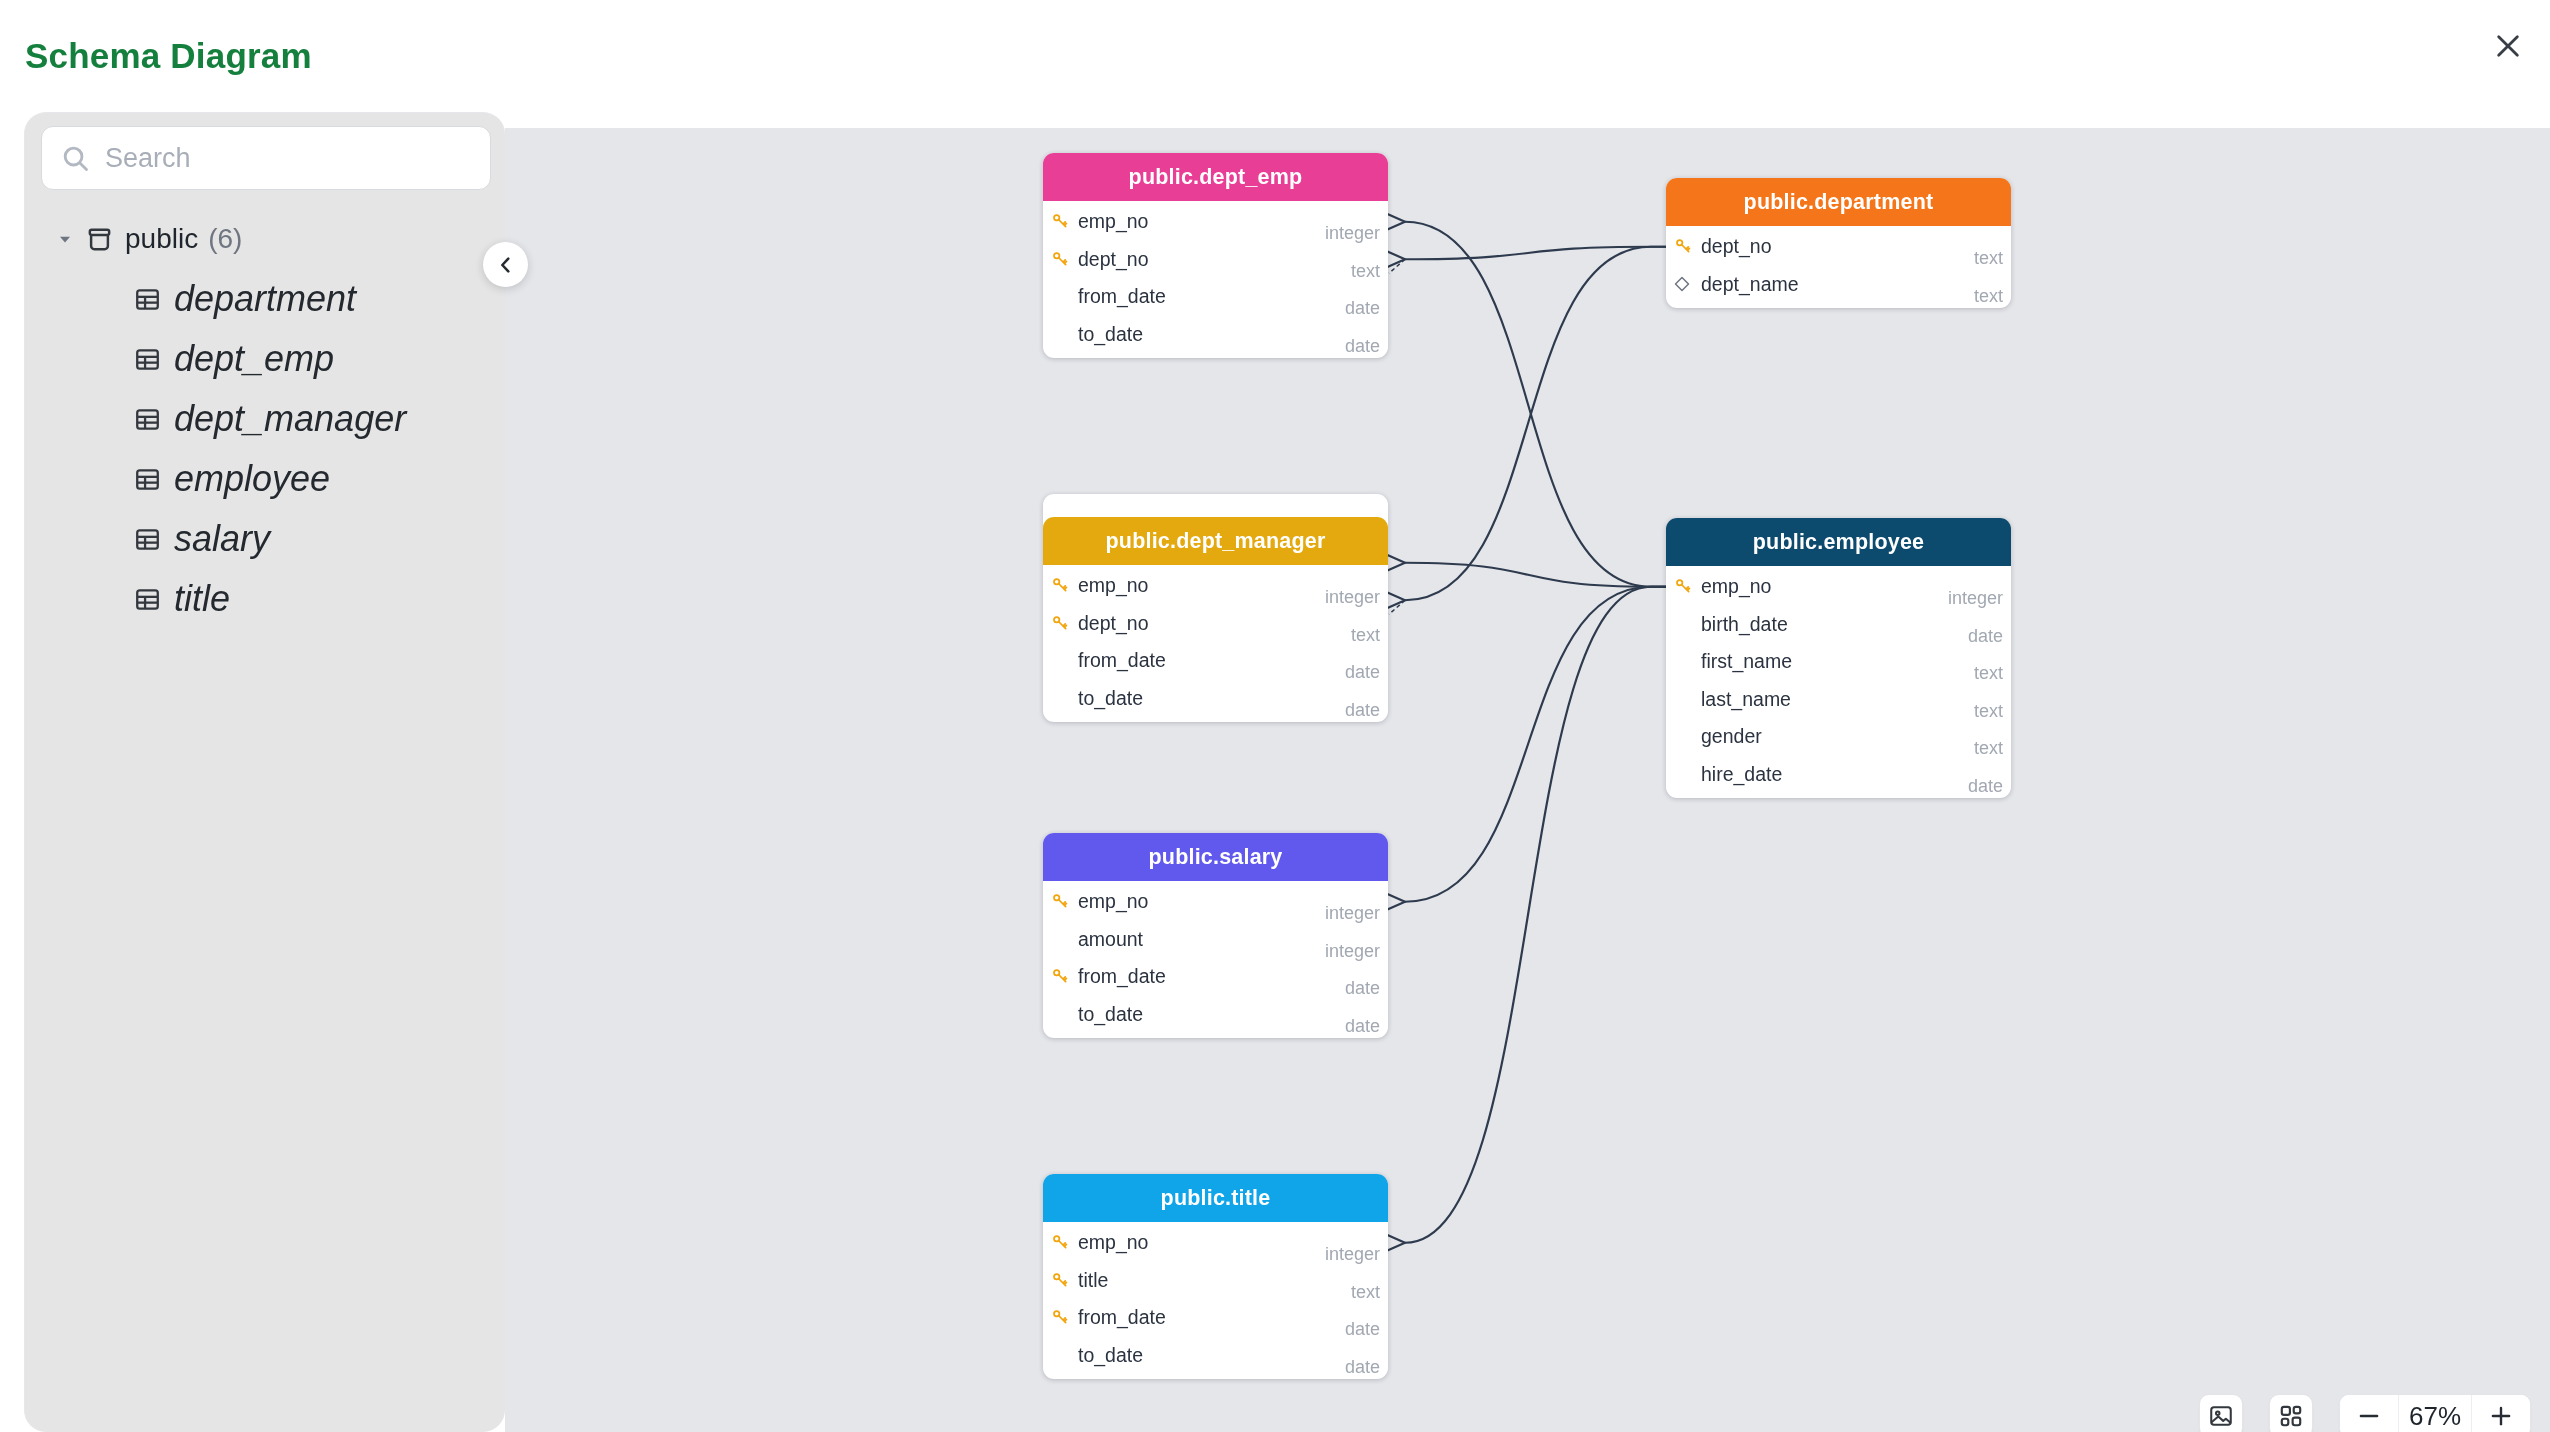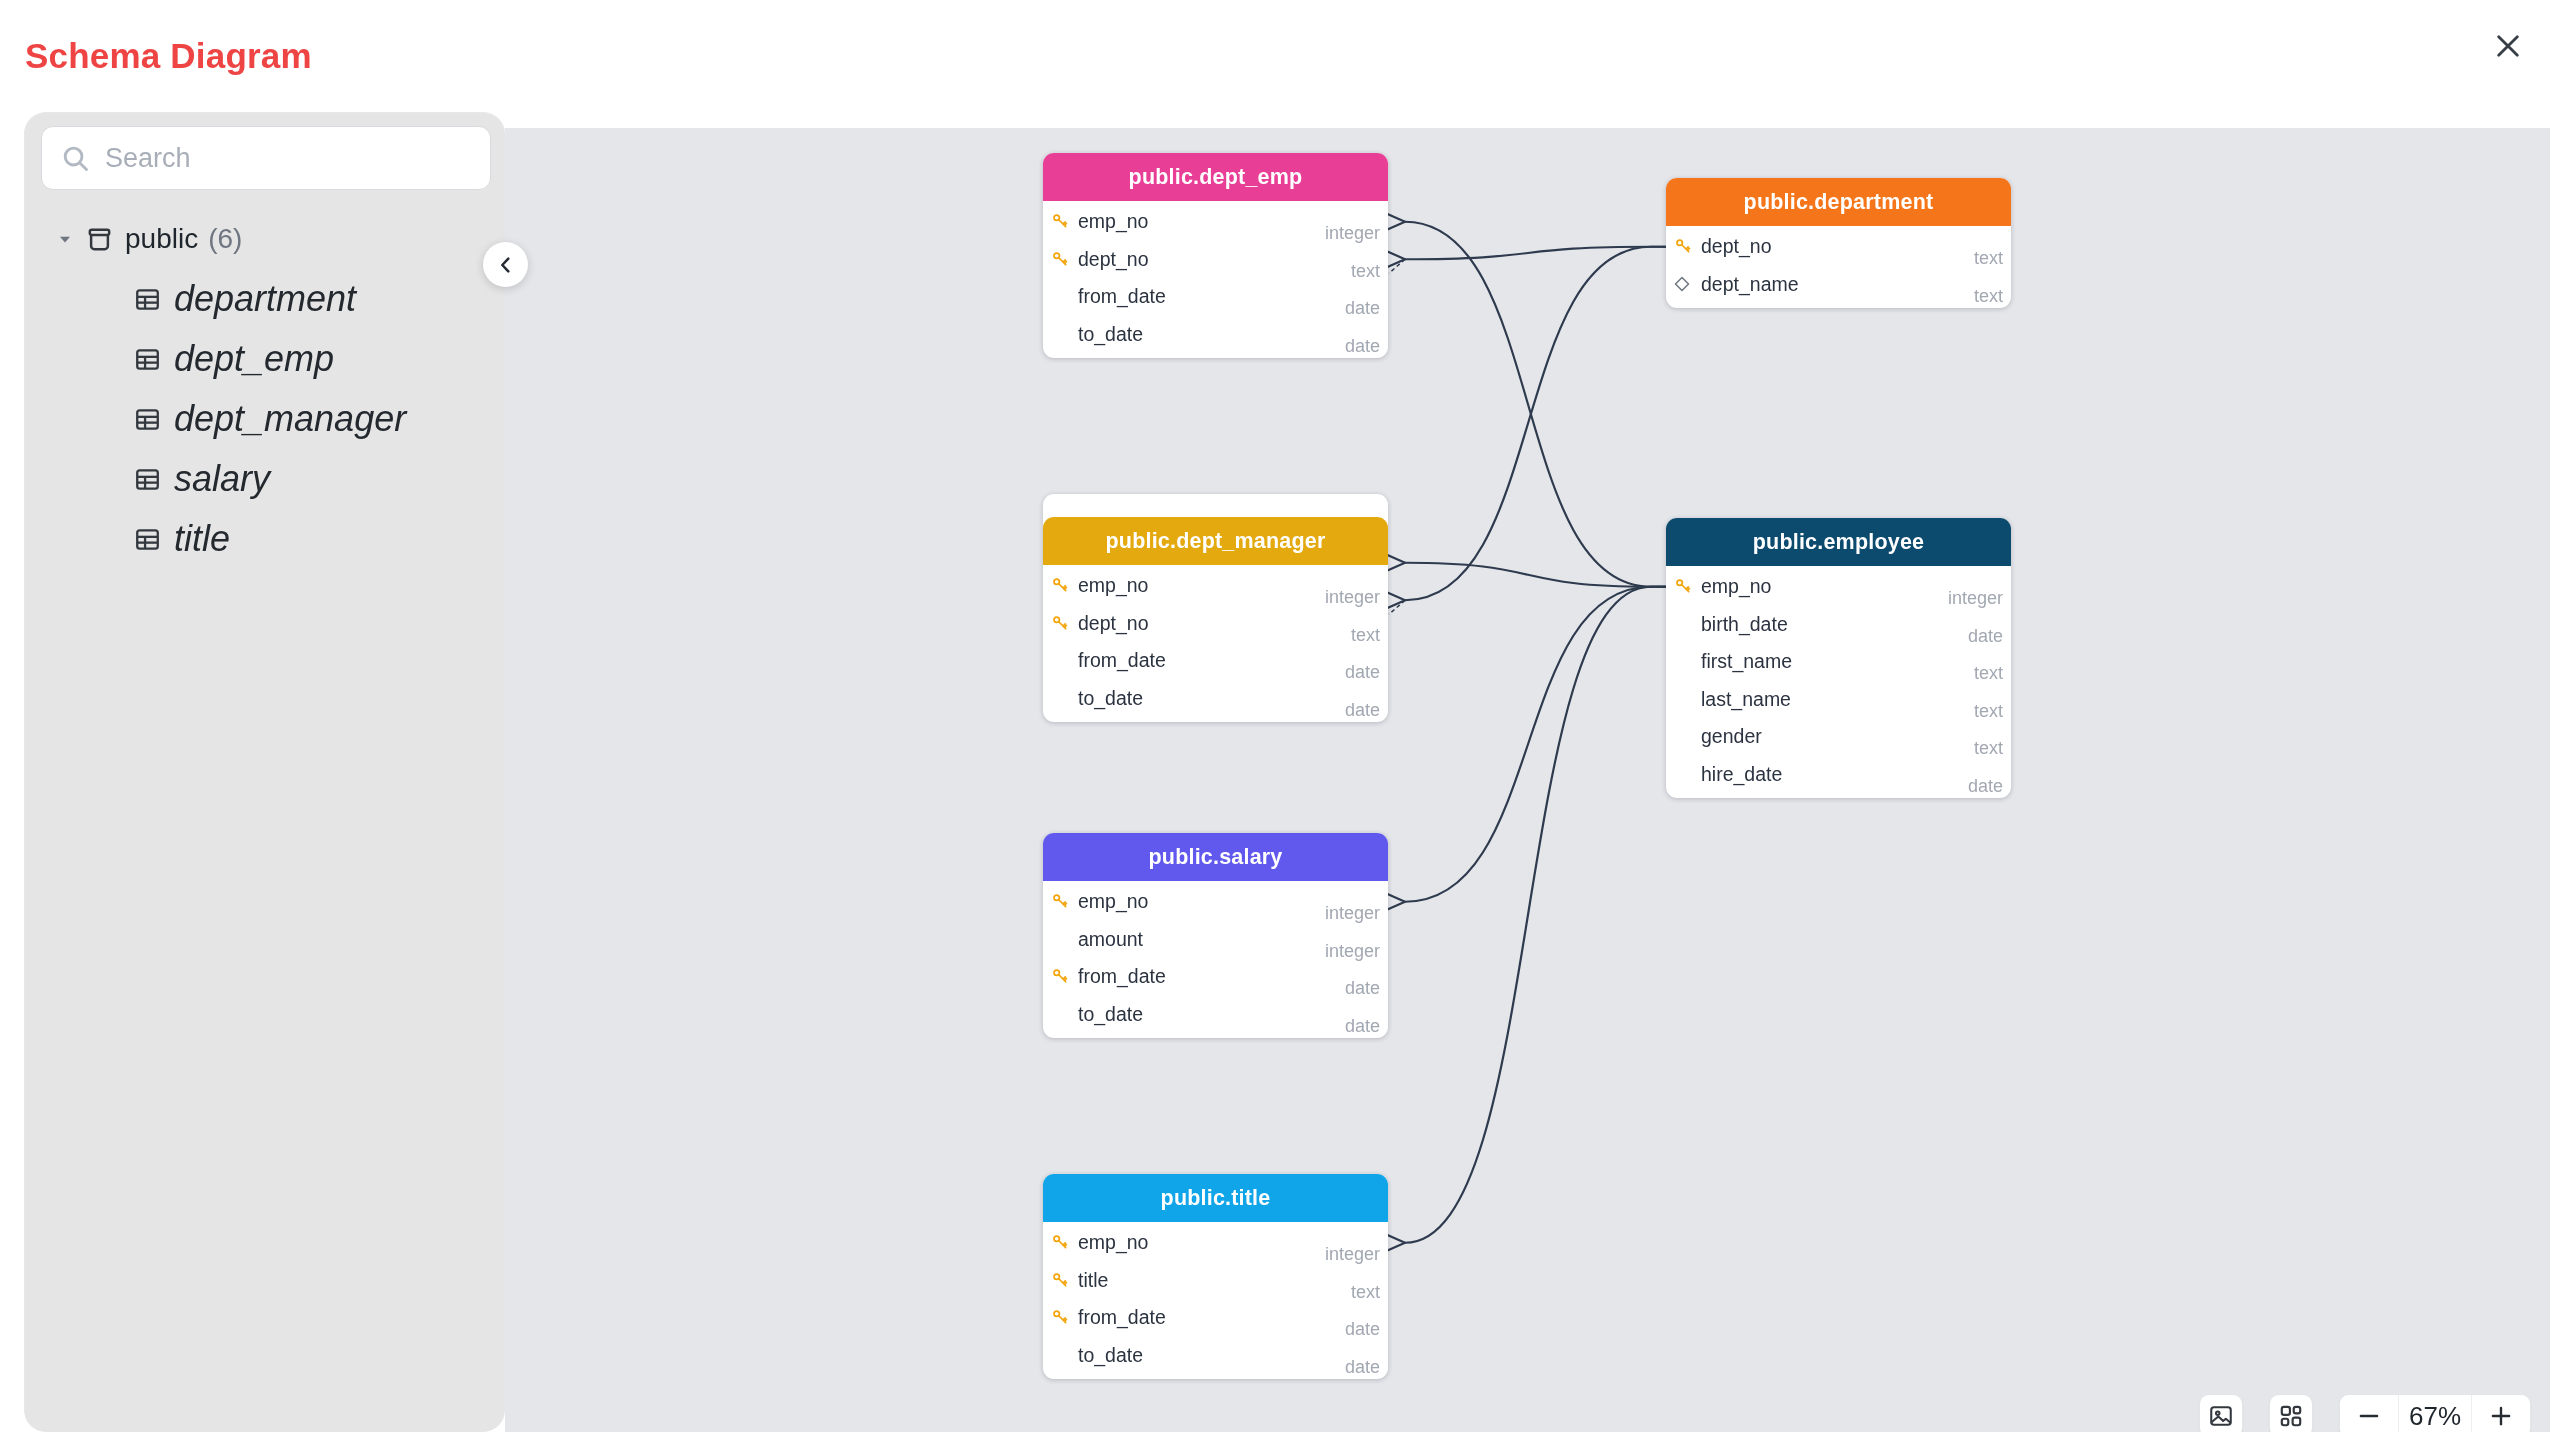--- a/index.html
+++ b/index.html
@@ -2,21 +2,21 @@
 <html><head>
 <meta charset="utf-8">
 <style>
   * { margin:0; padding:0; box-sizing:border-box; }
   html,body { width:2550px; height:1432px; overflow:hidden; background:#ffffff;
               font-family:"Liberation Sans", sans-serif; }
 
   
   .topbar { position:absolute; left:0; top:0; width:2550px; height:112px; background:#fff; }
   .topbar h1 { position:absolute; left:25px; top:50%; transform:translateY(-50%);
-               font-size:35px; font-weight:700; color:#ef4444; letter-spacing:.2px; }
+               font-size:35px; font-weight:700; color:#15803d; letter-spacing:.2px; }
   .close-btn { position:absolute; right:22px; top:26px; width:40px; height:40px;
                background:none; border:none; cursor:pointer; display:flex; align-items:center; justify-content:center; }
 
   
   .sidebar { position:absolute; left:24px; top:112px; width:481px; height:1320px;
              background:#e5e5e5; border-top:1px solid #e5e7ea; border-left:1px solid #e5e7ea; z-index:5;border-radius:22px; }
   .canvas  { position:absolute; left:505px; top:128px; width:2045px; height:1320px;
              background:#e5e6ea; overflow:hidden; }
 
   
@@ -117,20 +117,29 @@
      <span>dept_emp</span>
         </div>
         <div class="tree-item">
           <svg width="29" height="29" viewBox="0 0 24 24" fill="none" stroke="#33383f" stroke-width="1.9" stroke-linejoin="round">
   <rect x="3.5" y="4.5" width="17" height="15" rx="2"></rect>
   <line x1="3.5" y1="9.8" x2="20.5" y2="9.8"></line>
   <line x1="3.5" y1="14.6" x2="20.5" y2="14.6"></line>
   <line x1="10" y1="9.8" x2="10" y2="19.5"></line>
 </svg>
      <span>dept_manager</span>
+        </div>
+        <div class="tree-item">
+          <svg width="29" height="29" viewBox="0 0 24 24" fill="none" stroke="#33383f" stroke-width="1.9" stroke-linejoin="round">
+  <rect x="3.5" y="4.5" width="17" height="15" rx="2"></rect>
+  <line x1="3.5" y1="9.8" x2="20.5" y2="9.8"></line>
+  <line x1="3.5" y1="14.6" x2="20.5" y2="14.6"></line>
+  <line x1="10" y1="9.8" x2="10" y2="19.5"></line>
+</svg>
+     <span>employee</span>
         </div>
         <div class="tree-item">
           <svg width="29" height="29" viewBox="0 0 24 24" fill="none" stroke="#33383f" stroke-width="1.9" stroke-linejoin="round">
   <rect x="3.5" y="4.5" width="17" height="15" rx="2"></rect>
   <line x1="3.5" y1="9.8" x2="20.5" y2="9.8"></line>
   <line x1="3.5" y1="14.6" x2="20.5" y2="14.6"></line>
   <line x1="10" y1="9.8" x2="10" y2="19.5"></line>
 </svg>
      <span>salary</span>
         </div>

